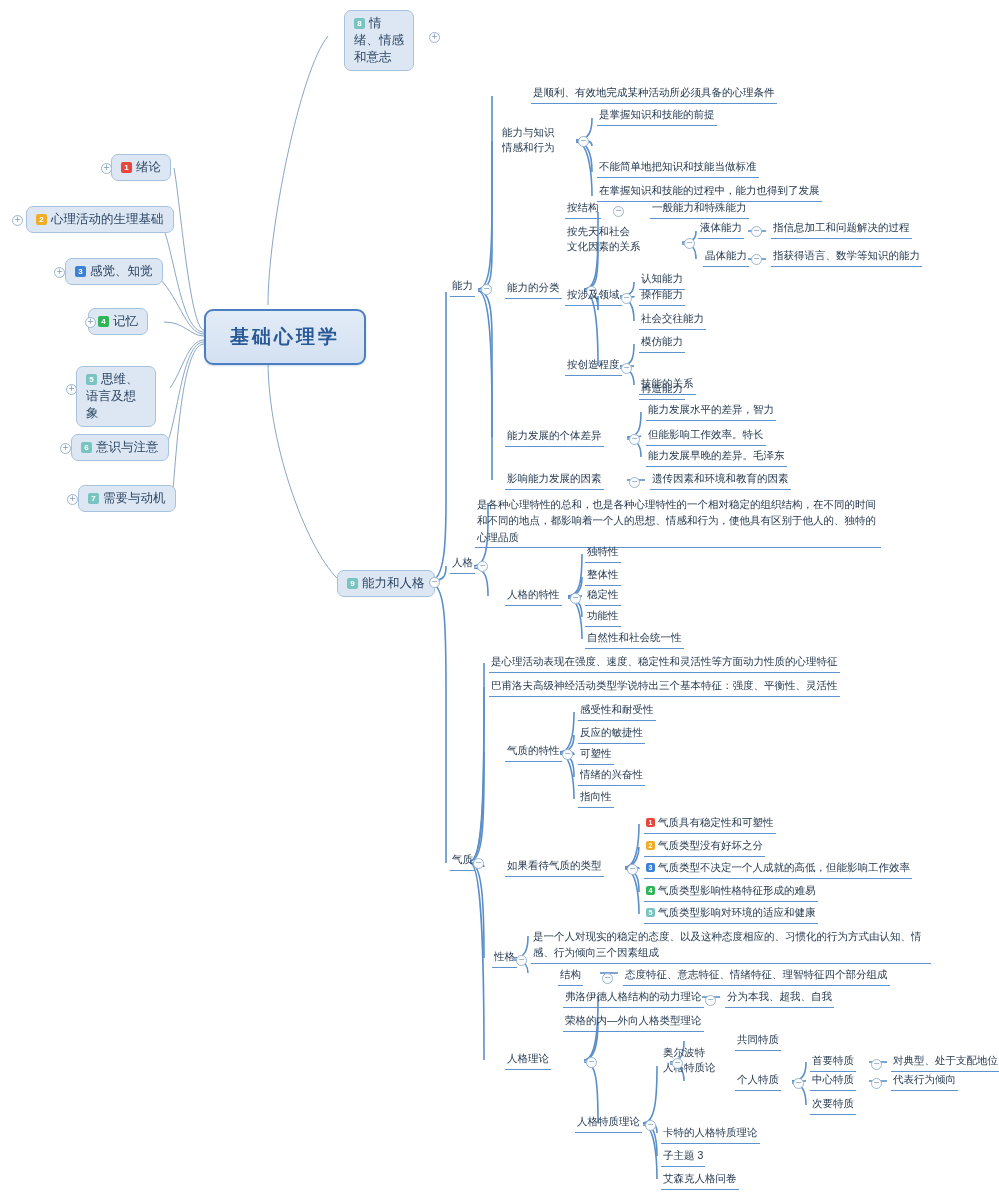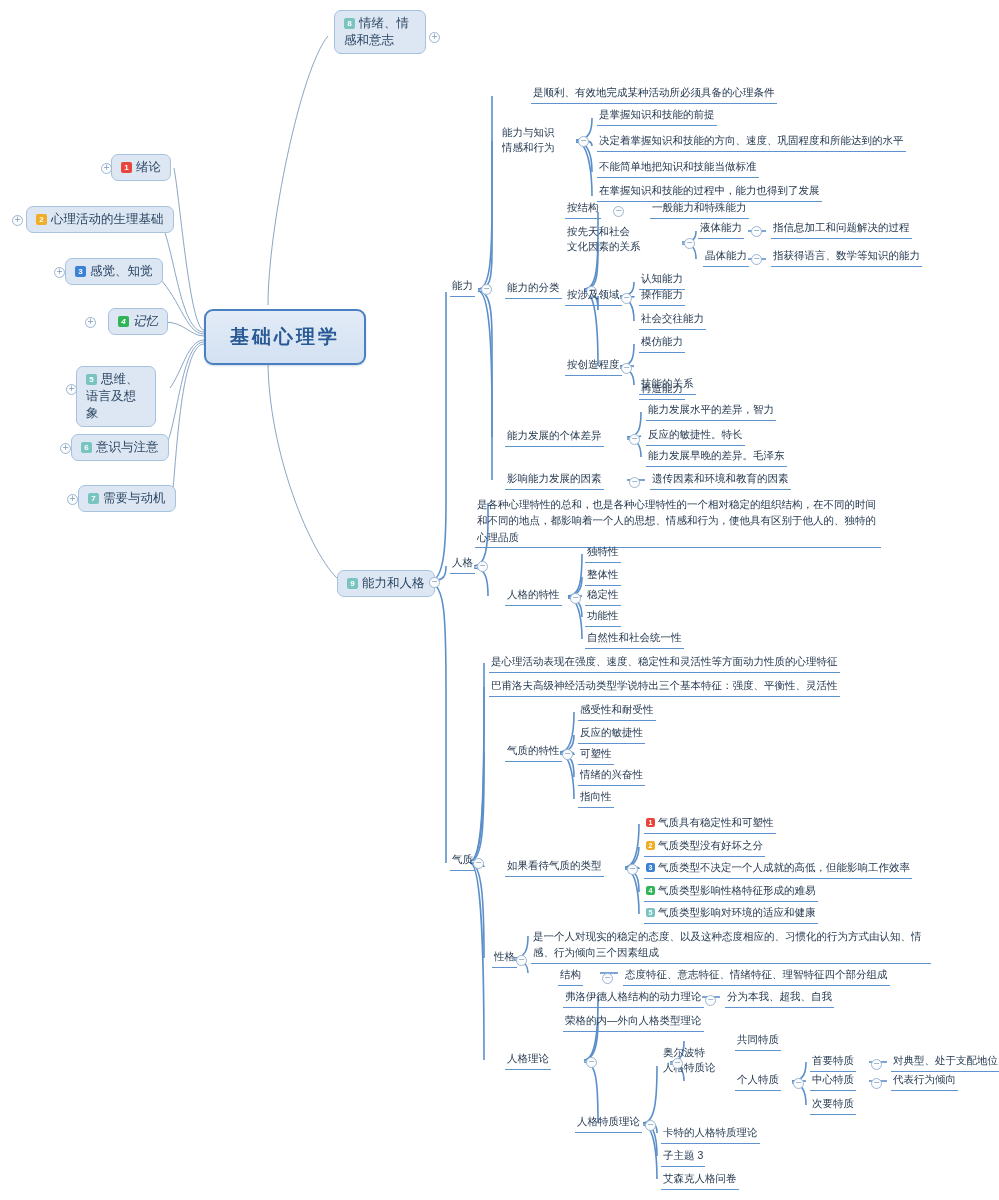--- a/index.html
+++ b/index.html
@@ -170,41 +170,41 @@
     <path class="thick" d="M792,1081 C804,1081 806,1072 806,1062"></path>
     <path class="thick" d="M792,1081 C804,1081 806,1081 806,1081"></path>
     <path class="thick" d="M792,1083 C804,1083 806,1094 806,1105"></path>
 
     <path class="thick" d="M869,1062 L887,1062"></path>
     <path class="thick" d="M869,1081 L887,1081"></path>
   </svg>
 
   <div class="node root" style="left:204px;top:309px;">基础心理学</div>
 
-  <div class="node box two-line" style="left:334px;top:10px;width:92px;">
+  <div class="node box two-line" style="left:344px;top:10px;width:70px;">
     <span class="badge" style="background:#79c4c0">8</span><span>情绪、情感和意志</span>
   </div>
   <div class="tog plus" style="left:429px;top:32px;"></div>
 
   <div class="node box" style="left:111px;top:154px;">
     <span class="badge" style="background:#e8453c">1</span><span>绪论</span>
   </div>
   <div class="tog plus" style="left:101px;top:163px;"></div>
 
   <div class="node box" style="left:26px;top:206px;">
     <span class="badge" style="background:#f0ad28">2</span><span>心理活动的生理基础</span>
   </div>
   <div class="tog plus" style="left:12px;top:215px;"></div>
 
   <div class="node box" style="left:65px;top:258px;">
     <span class="badge" style="background:#3b82d6">3</span><span>感觉、知觉</span>
   </div>
   <div class="tog plus" style="left:54px;top:267px;"></div>
 
-  <div class="node box" style="left:108px;top:308px;font-style:italic;">
+  <div class="node box" style="left:88px;top:308px;">
     <span class="badge" style="background:#2fb457">4</span><span>记忆</span>
   </div>
   <div class="tog plus" style="left:85px;top:317px;"></div>
 
   <div class="node box two-line" style="left:76px;top:366px;width:80px;">
     <span class="badge" style="background:#79c4c0">5</span><span>思维、语言及想象</span>
   </div>
   <div class="tog plus" style="left:66px;top:384px;"></div>
 
   <div class="node box" style="left:71px;top:434px;">
@@ -227,21 +227,20 @@
 
   <div class="node plain" style="left:531px;top:84px;">是顺利、有效地完成某种活动所必须具备的心理条件</div>
 
   <div class="node plain nb" style="left:500px;top:124px;line-height:1.45;">
     <span>能力与知识</span><br>
     <span>情感和行为</span>
   </div>
   <div class="tog minus" style="left:578px;top:136px;"></div>
 
   <div class="node plain" style="left:597px;top:106px;">是掌握知识和技能的前提</div>
-  <div class="node plain" style="left:597px;top:132px;">决定着掌握知识和技能的方向、速度、巩固程度和所能达到的水平</div>
   <div class="node plain" style="left:597px;top:158px;">不能简单地把知识和技能当做标准</div>
   <div class="node plain" style="left:597px;top:182px;">在掌握知识和技能的过程中，能力也得到了发展</div>
 
   <div class="node plain" style="left:505px;top:279px;">能力的分类</div>
   <div class="tog minus" style="left:586px;top:286px;"></div>
 
   <div class="node plain" style="left:565px;top:199px;">按结构</div>
   <div class="tog minus" style="left:613px;top:206px;"></div>
   <div class="node plain" style="left:650px;top:199px;">一般能力和特殊能力</div>
 
@@ -267,21 +266,21 @@
 
   <div class="node plain" style="left:565px;top:356px;">按创造程度</div>
   <div class="tog minus" style="left:621px;top:363px;"></div>
   <div class="node plain" style="left:639px;top:333px;">模仿能力</div>
   <div class="node plain" style="left:639px;top:356px;margin-top:24px;">再造能力</div>
   <div class="node plain" style="left:639px;top:375px;">技能的关系</div>
 
   <div class="node plain" style="left:505px;top:427px;">能力发展的个体差异</div>
   <div class="tog minus" style="left:629px;top:434px;"></div>
   <div class="node plain" style="left:646px;top:401px;">能力发展水平的差异，智力</div>
-  <div class="node plain" style="left:646px;top:426px;">反应的敏捷性。特长</div>
+  <div class="node plain" style="left:646px;top:426px;">但能影响工作效率。特长</div>
   <div class="node plain" style="left:646px;top:447px;">能力发展早晚的差异。毛泽东</div>
 
   <div class="node plain" style="left:505px;top:470px;">影响能力发展的因素</div>
   <div class="tog minus" style="left:629px;top:477px;"></div>
   <div class="node plain" style="left:650px;top:470px;">遗传因素和环境和教育的因素</div>
 
   <div class="node plain" style="left:450px;top:554px;">人格</div>
   <div class="tog minus" style="left:477px;top:561px;"></div>
 
   <div class="node plain wrap" style="left:475px;top:495px;width:406px;">是各种心理特性的总和，也是各种心理特性的一个相对稳定的组织结构，在不同的时间和不同的地点，都影响着一个人的思想、情感和行为，使他具有区别于他人的、独特的心理品质</div>

